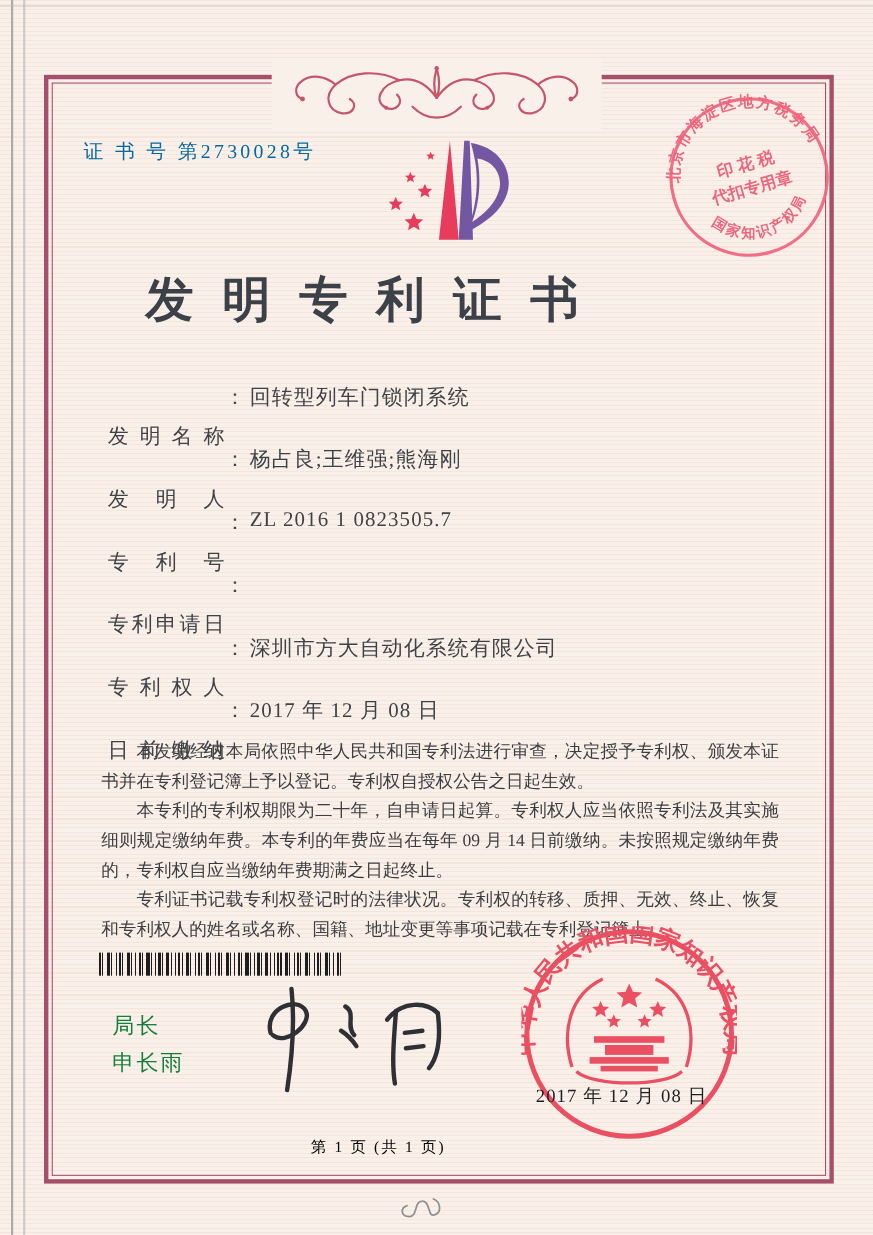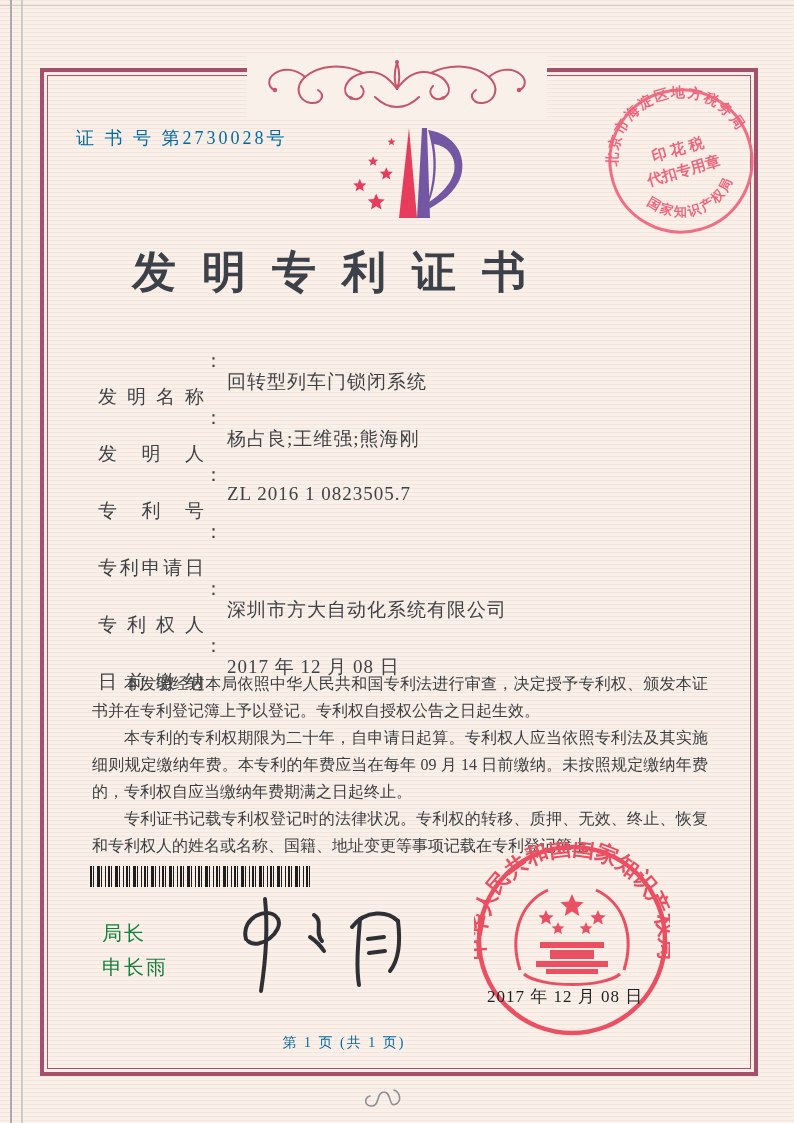--- a/index.html
+++ b/index.html
@@ -43,21 +43,21 @@
   
   .title{
     position:absolute;left:0;top:243px;width:658px;text-align:center;
     font-size:44px;font-weight:bold;color:#3c4048;letter-spacing:26px;text-indent:26px;
   }
   
   .fields{position:absolute;left:98px;top:348px;width:620px;}
   .field-row{height:57px;font-size:19px;color:#3f4247;display:flex;align-items:flex-start;}
   .field-label{display:inline-block;width:106px;text-align:justify;text-align-last:justify;margin-top:36px;}
   .field-colon{display:inline-block;margin-right:4px;}
-  .field-value{letter-spacing:1px;margin-top:21px;}
+  .field-value{letter-spacing:1px;}
   
   .body-text{
     position:absolute;left:92px;top:670px;width:616px;
     font-size:16px;line-height:27px;text-align:justify;color:#3c3e42;
   }
   .body-text p{margin:0;text-indent:2em;}
   
   .barcode{
     position:absolute;left:90px;top:866px;width:222px;height:21px;
     background-image:repeating-linear-gradient(90deg,
@@ -74,21 +74,21 @@
   }
   .signature{position:absolute;left:218px;top:893px;width:200px;height:105px;}
   
   .seal{position:absolute;left:474px;top:842px;width:196px;height:196px;}
   .seal-date{
     position:absolute;left:487px;top:985px;width:190px;
     font-size:17px;color:#1f2023;letter-spacing:1px;z-index:5;
   }
   .footer{
     position:absolute;left:0;top:1034px;width:688px;text-align:center;
-    font-size:14px;color:#0369a1;letter-spacing:2px;
+    font-size:14px;color:#000000;letter-spacing:2px;
   }
   .scribble{position:absolute;left:360px;top:1082px;width:48px;height:36px;}
   .stamp-center{font-weight:bold;}
 </style>
 </head>
 <body>
 
 <div class="paper"></div>
 <div class="scan-edge-a"></div>
 <div class="scan-edge-b"></div>

